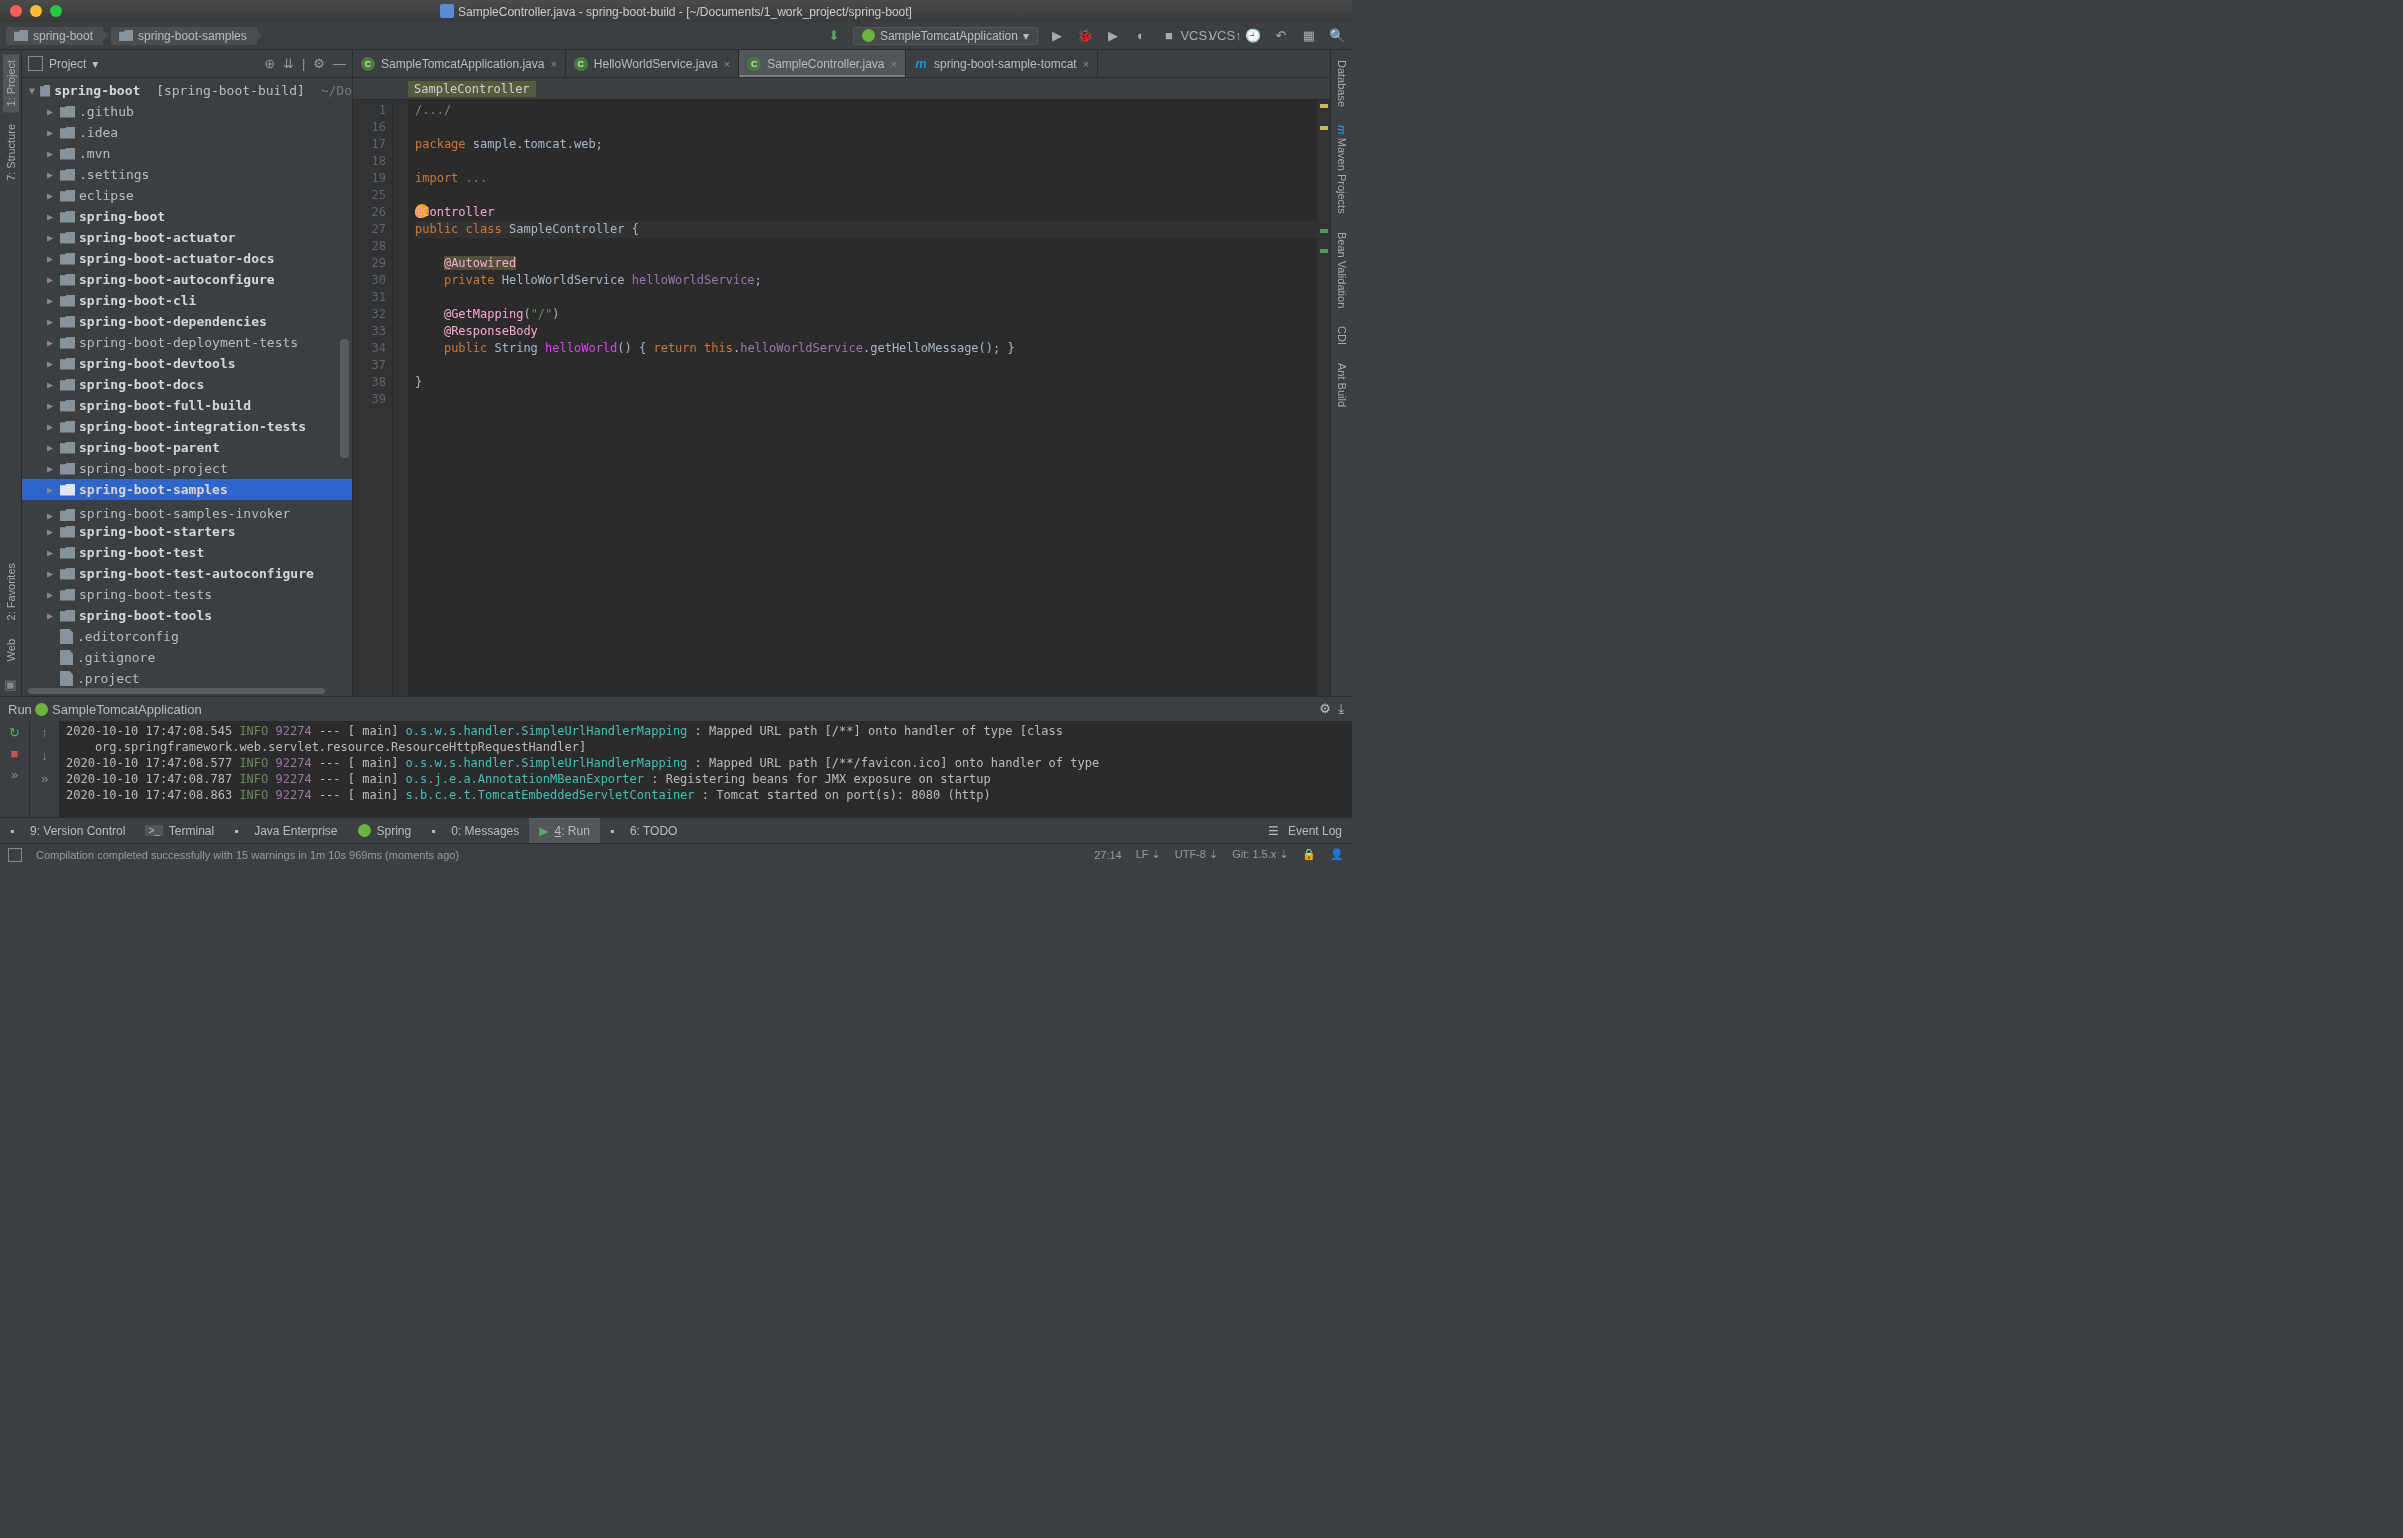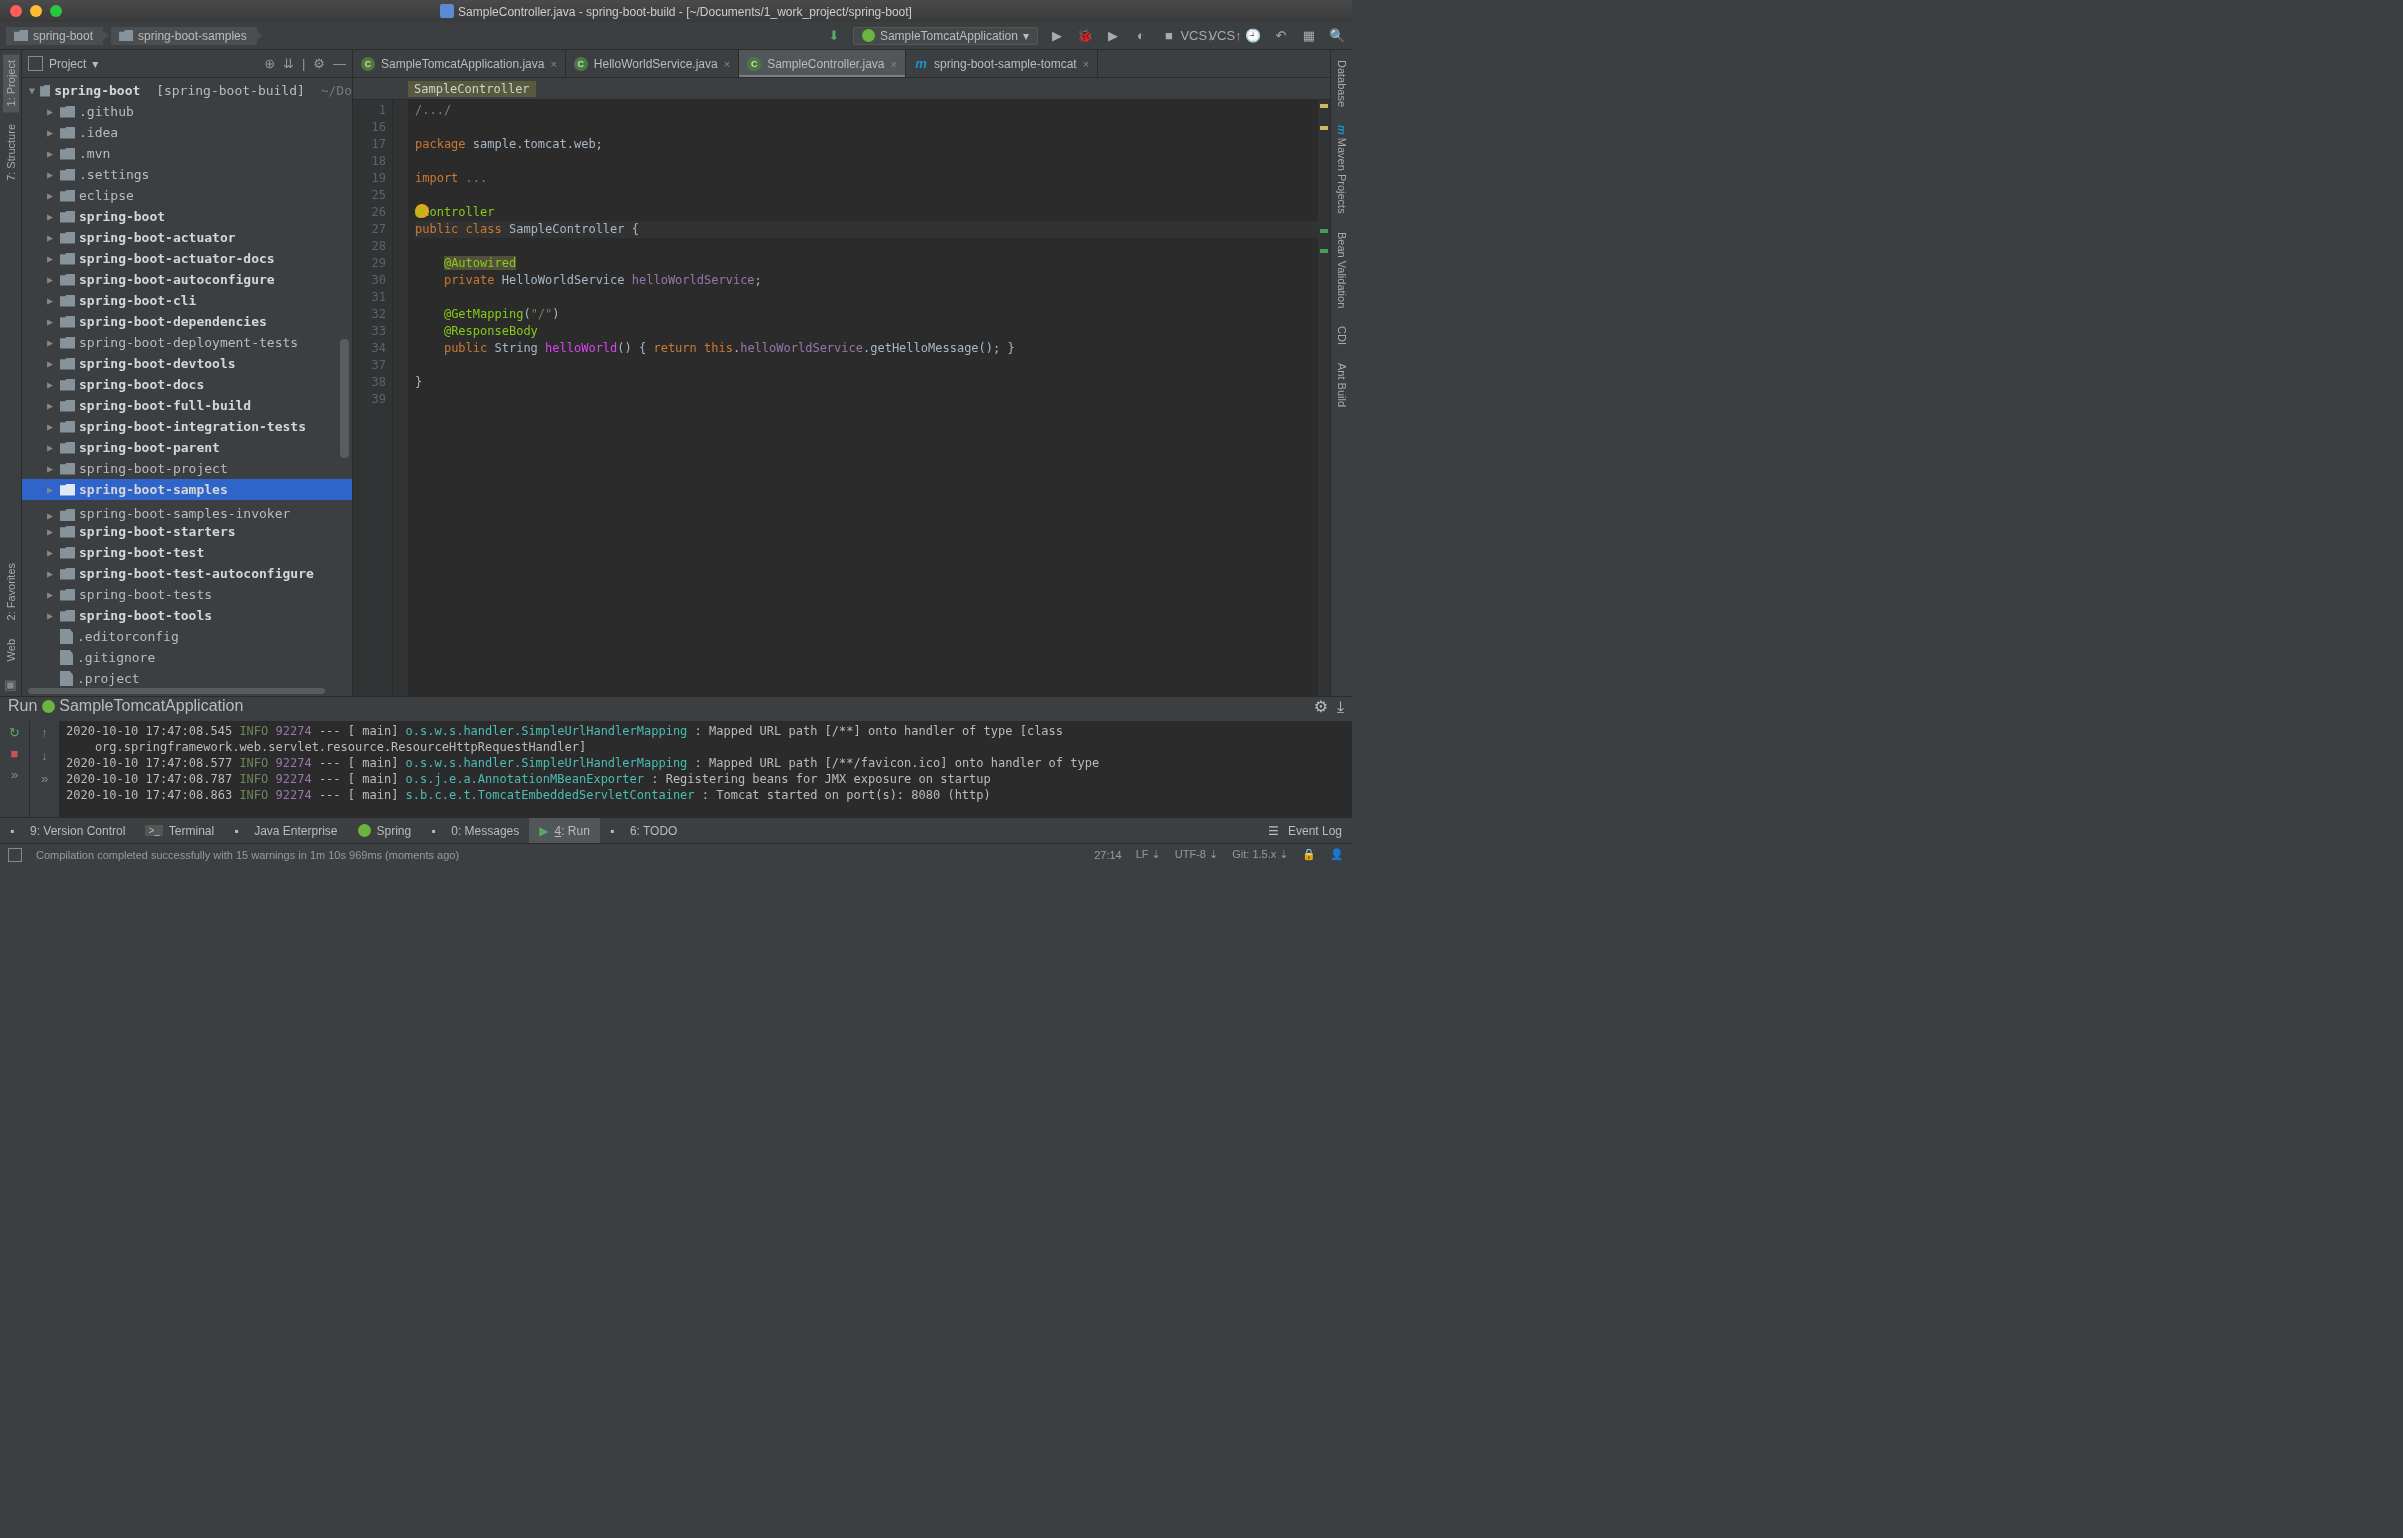--- a/index.html
+++ b/index.html
@@ -94,31 +94,31 @@
 .gutter-folds { width:16px; background:#313335; border-right:1px solid #2b2b2b;}
 .gutter { width:40px; background:#313335; color:#606366; font-family:"Menlo","Consolas",monospace; font-size:12px; text-align:right; padding:2px 6px 0 0; line-height:17px; border-right:1px solid #2b2b2b;}
 .code { flex:1; font-family:"Menlo","Consolas",monospace; font-size:12px; line-height:17px; padding:2px 0 0 6px; color:#a9b7c6; overflow:hidden;}
 .marker-strip { width:12px; background:#313335; position:relative; }
 .marker-strip .m { position:absolute; left:2px; width:8px; height:4px; }
 .code .line { white-space:pre; height:17px; }
 .code .hl-line { background:#323232; }
 .kw { color:#cc7832; }
 .str { color:#6a8759; }
 .cm { color:#808080; }
-.ann { color:#84cc16; }
+.ann { color:#f9a8d4; }
 .ann-hl { background:#52503a; }
 .cls { color:#a9b7c6; }
 .mtd { color:#d946ef; }
 .fld { color:#9876aa; }
 .pkg { color:#a9b7c6; }
 .this { color:#cc7832; }
 
 
 .run-panel { height: 121px; border-top:1px solid #2b2b2b; display:flex; flex-direction:column; background:#2b2b2b;}
-.run-header { height:24px; background:#3c3f41; display:flex; padding:0 8px; font-size:16px; justify-content:space-between;}
+.run-header { height:24px; background:#3c3f41; display:flex; align-items:center; padding:0 8px; font-size:13px; justify-content:space-between;}
 .run-body { flex:1; display:flex; }
 .run-tools { width:30px; background:#3c3f41; display:flex; flex-direction:column; align-items:center; padding-top:4px; gap:6px; border-right:1px solid #2b2b2b;}
 .run-tools2 { width:30px; background:#3c3f41; display:flex; flex-direction:column; align-items:center; padding-top:4px; gap:8px; border-right:1px solid #2b2b2b;}
 .console { flex:1; font-family:"Menlo","Consolas",monospace; font-size:12px; line-height:16px; padding:2px 6px; overflow:hidden; color:#bbb;}
 .console .info { color:#6a8759; }
 .console .pid { color:#9876aa; }
 .console .pkgc { color:#49bdb8; }
 .green-play{color:#59a869;} .red-stop{color:#c75450;}
 
 

